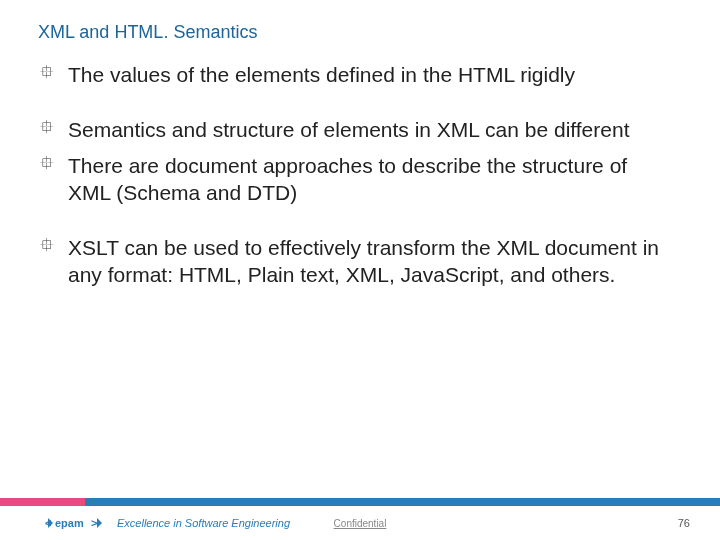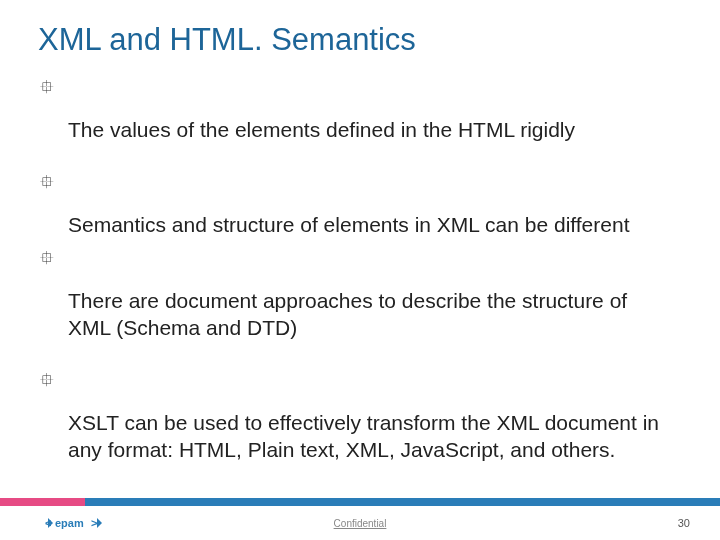--- a/index.html
+++ b/index.html
@@ -6,21 +6,21 @@
   body {
     width: 720px;
     height: 540px;
     font-family: Arial, Helvetica, sans-serif;
     background: #fff;
     position: relative;
     overflow: hidden;
   }
   .title {
     color: #1d6598;
-    font-size: 31px;
+    font-size: 18px;
     font-weight: 400;
     padding: 22px 0 0 38px;
   }
   .content {
     padding: 18px 60px 0 40px;
   }
   .bullet-item {
     display: flex;
     margin-bottom: 8px;
     font-size: 21px;
@@ -28,21 +28,20 @@
     line-height: 1.3;
   }
   .bullet-marker {
     width: 28px;
     flex-shrink: 0;
     font-size: 18px;
     color: #333;
   }
   .bullet-text {
     flex: 1;
-    margin-top: 40px;
   }
   .gap { height: 20px; }
   .footer {
     position: absolute;
     bottom: 0;
     left: 0;
     right: 0;
     height: 42px;
   }
   .footer-bars {
@@ -123,16 +122,17 @@
   <div class="footer-row">
     <span class="logo">
       <svg width="62" height="16" viewBox="0 0 62 16">
         <polygon points="3,3 8,8 3,13" fill="#2a7db8"></polygon>
         <text x="10" y="12" font-family="Arial" font-size="11" font-weight="bold" fill="#2a7db8">epam</text>
         <polygon points="52,3 57,8 52,13" fill="#2a7db8"></polygon>
         <text x="0" y="12" font-family="Arial" font-size="11" font-weight="bold" fill="#2a7db8">&lt;</text>
         <text x="46" y="12" font-family="Arial" font-size="11" font-weight="bold" fill="#2a7db8">&gt;</text>
       </svg>
     </span>
+    <span class="tagline">Excellence in Software Engineering</span>
     <span class="confidential">Confidential</span>
-    <span class="page-num">30</span>
+    <span class="page-num">76</span>
   </div>
 </div>
 
 </body></html>

